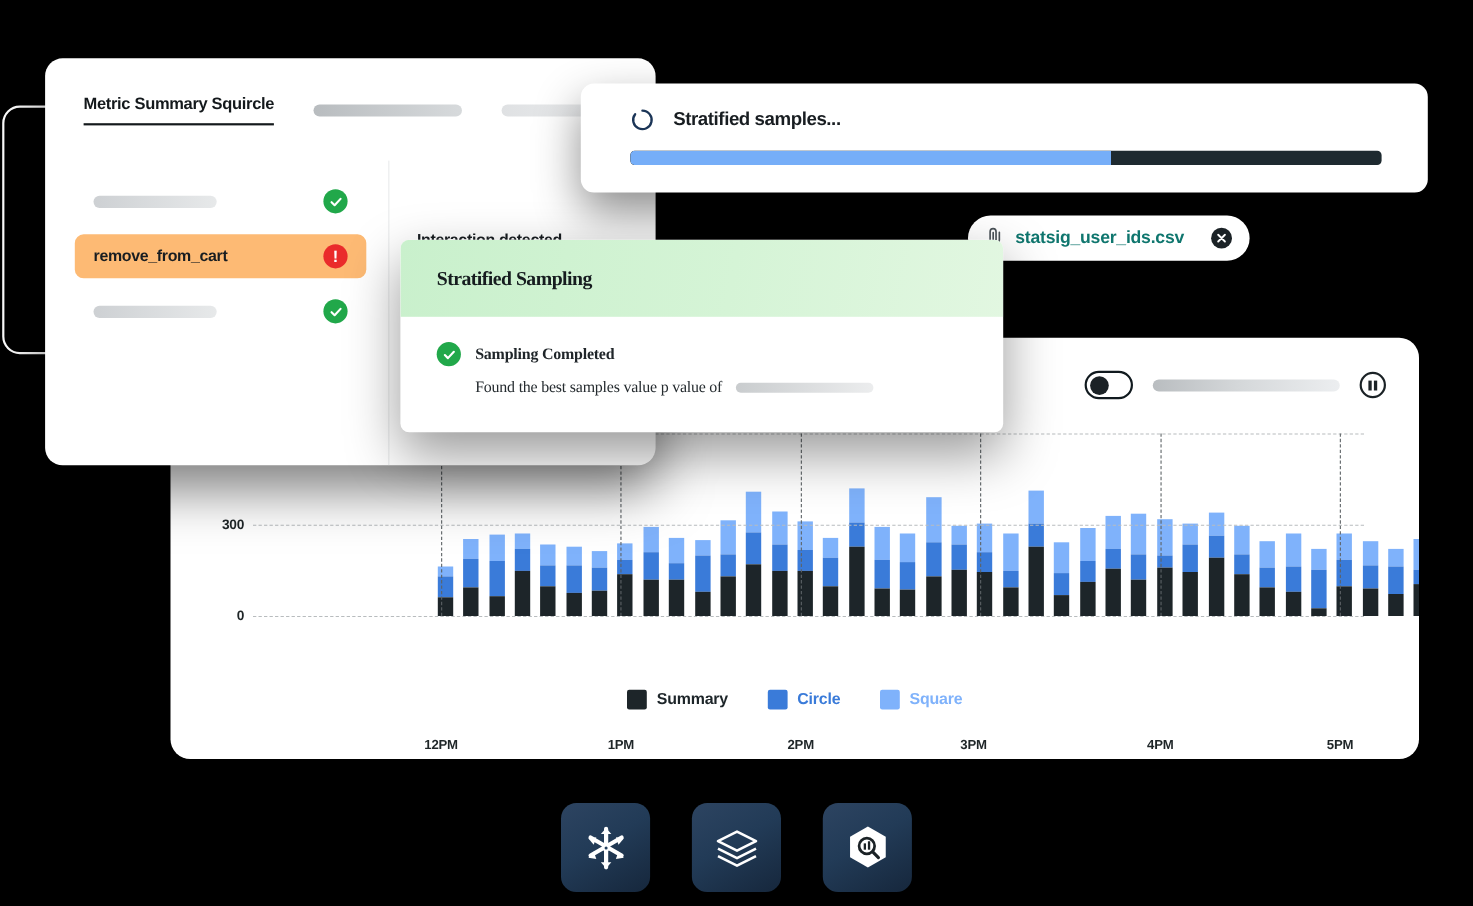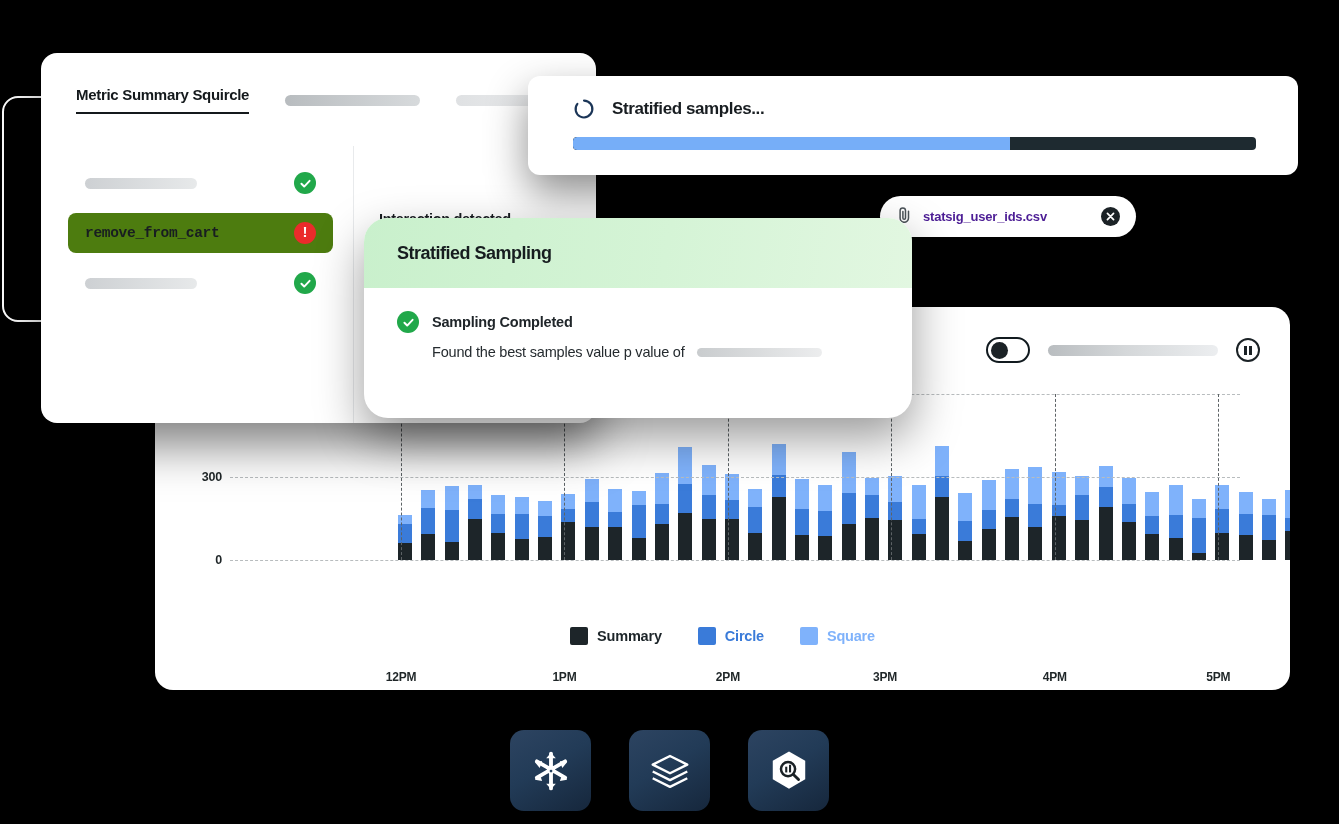--- a/index.html
+++ b/index.html
@@ -94,21 +94,21 @@
   .tab-skel.b { width: 150px; background: linear-gradient(90deg,#dfe1e3,#f0f1f2); }
 
   .metric-divider {
     position: absolute; left: 312px; top: 93px; bottom: 0; width: 1px; background: #e8eaec;
   }
   .metric-list { position: absolute; left: 27px; top: 110px; width: 265px; }
   .metric-row {
     display: flex; align-items: center; justify-content: space-between;
     height: 40px; padding: 0 17px; border-radius: 8px; margin-bottom: 10px;
   }
-  .metric-row.sel { background: #4d7c0f; font-family: Liberation Mono, monospace; }
+  .metric-row.sel { background: #fdba74; }
   .row-skel { width: 112px; height: 11px; border-radius: 6px;
     background: linear-gradient(90deg,#cdd0d3,#e7e9ea); }
   .row-name { font-size: 14.5px; font-weight: 700; color: #181d21; letter-spacing: -.3px; }
   .ico { width: 22px; height: 22px; border-radius: 50%; display: flex;
     align-items: center; justify-content: center; flex: none; }
   .ico.ok { background: #21a84a; }
   .ico.err { background: #ea2b2b; }
   .ico svg { display: block; }
   .ico.err span { color: #fff; font-size: 15px; font-weight: 700; line-height: 1; }
   .interaction-title {
@@ -131,32 +131,32 @@
   }
   .progress-fill { height: 100%; background: #76aef8; border-radius: 4px 0 0 4px; }
 
   
   .file-chip {
     position: absolute; left: 880px; top: 196px; width: 256px; height: 41px;
     background: #ffffff; border-radius: 21px;
     box-shadow: 0 10px 26px rgba(0,0,0,.35);
     display: flex; align-items: center; padding: 0 16px 0 17px; gap: 11px;
   }
-  .file-name { font-size: 13px; font-weight: 700; color: #4c1d95;
+  .file-name { font-size: 16px; font-weight: 700; color: #0f766e;
     letter-spacing: -.2px; flex: 1; }
   .chip-close {
     width: 19px; height: 19px; border-radius: 50%; background: #1b2226;
     display: flex; align-items: center; justify-content: center; flex: none;
   }
 
   
   .strat-card {
-    position: absolute; left: 364px; top: 218px; width: 548px; height: 200px;
-    background: #ffffff; border-radius: 24px;
-    box-shadow: 0 20px 48px rgba(0,0,0,.4); overflow: hidden;
+    position: absolute; left: 364px; top: 218px; width: 548px; height: 175px;
+    background: #ffffff; border-radius: 8px;
+    box-shadow: 0 20px 48px rgba(0,0,0,.4); overflow: hidden; font-family: Liberation Serif, serif;
   }
   .strat-head {
     height: 70px; background: linear-gradient(100deg,#c9f0cc 0%,#d5f4d6 55%,#e2f7e1 100%);
     display: flex; align-items: center; padding-left: 33px;
   }
   .strat-title { font-size: 18px; font-weight: 700; color: #161c1f; letter-spacing: -.5px; }
   .strat-body { padding: 23px 0 0 33px; }
   .strat-status { display: flex; align-items: center; gap: 13px; }
   .strat-status-tx { font-size: 14.5px; font-weight: 700; color: #20262a; letter-spacing: -.2px; }
   .strat-sub { display: flex; align-items: center; gap: 12px; margin-top: 11px; padding-left: 35px; }

